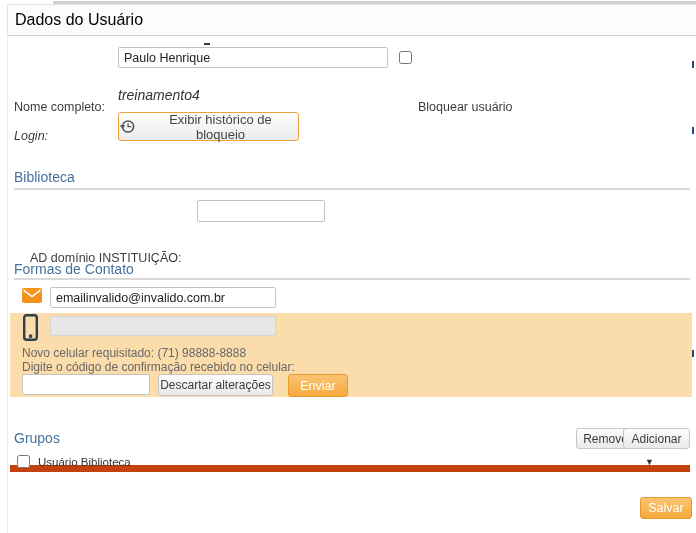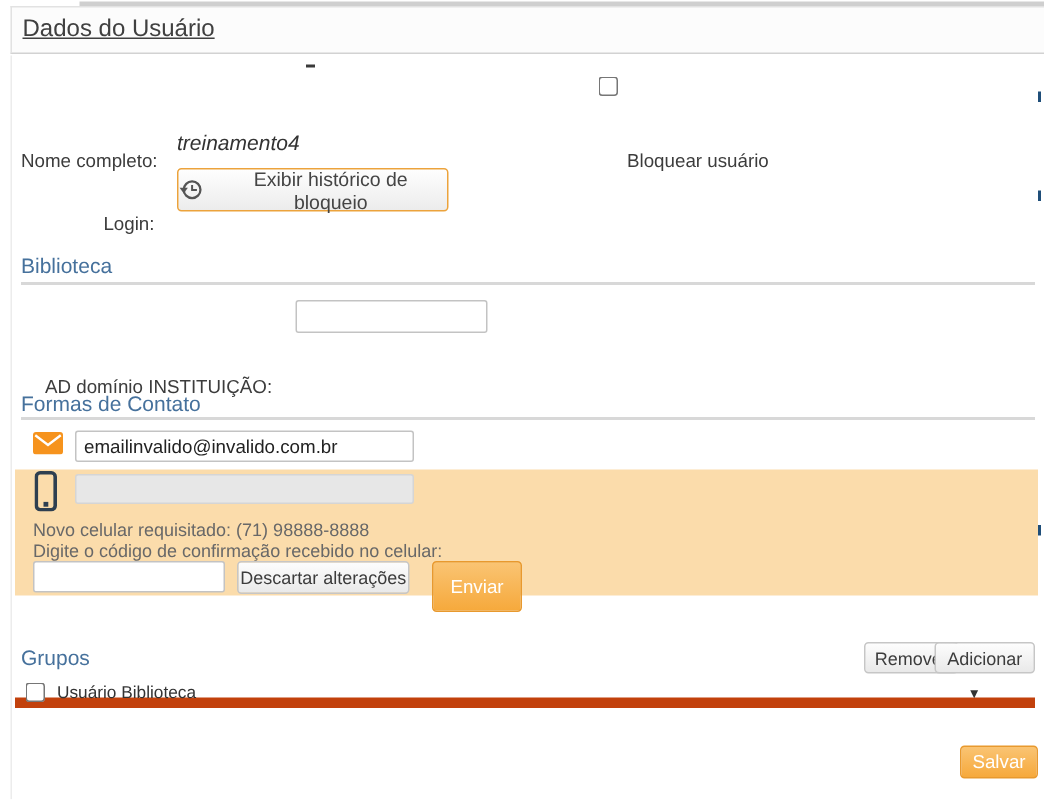--- a/index.html
+++ b/index.html
@@ -4,21 +4,21 @@
 <style>
   * { margin:0; padding:0; box-sizing:border-box; }
   body { background:#fff; font-family:"Liberation Sans","DejaVu Sans",sans-serif; }
   .screen { position:relative; width:696px; height:533px; background:#fff; overflow:hidden; }
 
   .top-strip { position:absolute; left:53px; top:1px; width:643px; height:3px; background:#cfcfcf; }
 
   .panel-header { position:absolute; left:7px; top:4px; width:689px; height:32px;
                   background:#fcfcfc; border-top:1px solid #e2e2e2; border-left:1px solid #e2e2e2;
                   border-bottom:1px solid #d2d2d2; }
-  .panel-title { position:absolute; left:7px; top:6px; font-size:16px; color:#404040;text-decoration:underline; }
+  .panel-title { position:absolute; left:7px; top:6px; font-size:16px; color:#000000; }
 
   .left-border { position:absolute; left:7px; top:37px; width:1px; height:496px; background:#ececec; }
 
   .lbl { position:absolute; font-size:12.5px; color:#3c3c3c; white-space:nowrap;margin-top:48px; }
   .val { position:absolute; font-size:14px; color:#333; white-space:nowrap;font-style:italic; }
 
   input[type="text"] { position:absolute; border:1px solid #c3c3c3; border-radius:2px;
                        font-family:inherit; font-size:12.5px; color:#222; padding:0 5px; background:#fff; }
   input[type="checkbox"] { position:absolute; width:13px; height:13px; margin:0; }
 
@@ -62,24 +62,25 @@
 
   <div class="top-strip"></div>
 
   <div class="panel-header">
     <div class="panel-title">Dados do Usuário</div>
   </div>
   <div class="left-border"></div>
 
   <div class="lbl" style="left:14px; top:52px;">Nome completo:</div>
   <div class="name-artifact"></div>
+  <input type="text" style="left: 118px; top: 47px; width: 270px; height: 21px;" value="Paulo Henrique">
   <input type="checkbox" style="left: 399px; top: 51px;">
   <div class="lbl" style="left:418px; top:52px;">Bloquear usuário</div>
 
-  <div class="lbl" style="left:14px; top:94px; width:89px; text-align:right;">Login:</div>
+  <div class="lbl" style="left:14px; top:81px; width:89px; text-align:left;font-style:italic;">Login:</div>
   <div class="val" style="left:118px; top:87px;">treinamento4</div>
 
   <button class="btn-history">
     <span>
       <svg width="17" height="17" viewBox="0 0 18 18">
         <circle cx="9.6" cy="9" r="5.9" stroke="#555" stroke-width="1.6" fill="none"></circle>
         <path d="M9.6 5.6 V9.2 H13" stroke="#555" stroke-width="1.4" fill="none"></path>
         <path d="M0.8 7.6 L6.6 7.6 L3.7 11.6 Z" fill="#555"></path>
       </svg>
     </span>
@@ -107,21 +108,21 @@
     <svg width="15" height="27" viewBox="0 0 15 27">
       <rect x="1.2" y="1.2" width="12.6" height="24.6" rx="2.6" fill="none" stroke="#2e3f50" stroke-width="2.4"></rect>
       <rect x="6" y="20.6" width="3.2" height="3.2" fill="#2e3f50"></rect>
     </svg>
   </span>
   <input type="text" class="input-disabled" style="left: 50px; top: 316px; width: 226px; height: 20px;" value="">
   <div class="orange-text" style="left:22px; top:346px;">Novo celular requisitado: (71) 98888-8888</div>
   <div class="orange-text" style="left:22px; top:360px;">Digite o código de confirmação recebido no celular:</div>
   <input type="text" style="left: 22px; top: 374px; width: 128px; height: 21px;" value="">
   <button class="btn-gray" style="left:158px; top:374px; width:115px; height:22px;">Descartar alterações</button>
-  <button class="btn-orange" style="left:288px; top:374px; width:60px; height:34px;">Enviar</button>
+  <button class="btn-orange" style="left:288px; top:374px; width:60px; height:23px;">Enviar</button>
 
   <div class="section-title" style="left:14px; top:430px;">Grupos</div>
   <button class="btn-gray" style="left:576px; top:428px; width:63px; height:21px;">Remover</button>
   <button class="btn-gray" style="left:623px; top:428px; width:67px; height:21px;">Adicionar</button>
 
   <div class="table-box">
     <div class="t-row">
       <input type="checkbox" class="cb" style="">
       <div class="t-row-label">Usuário Biblioteca</div>
       <div class="dd-arrow">▼</div>

